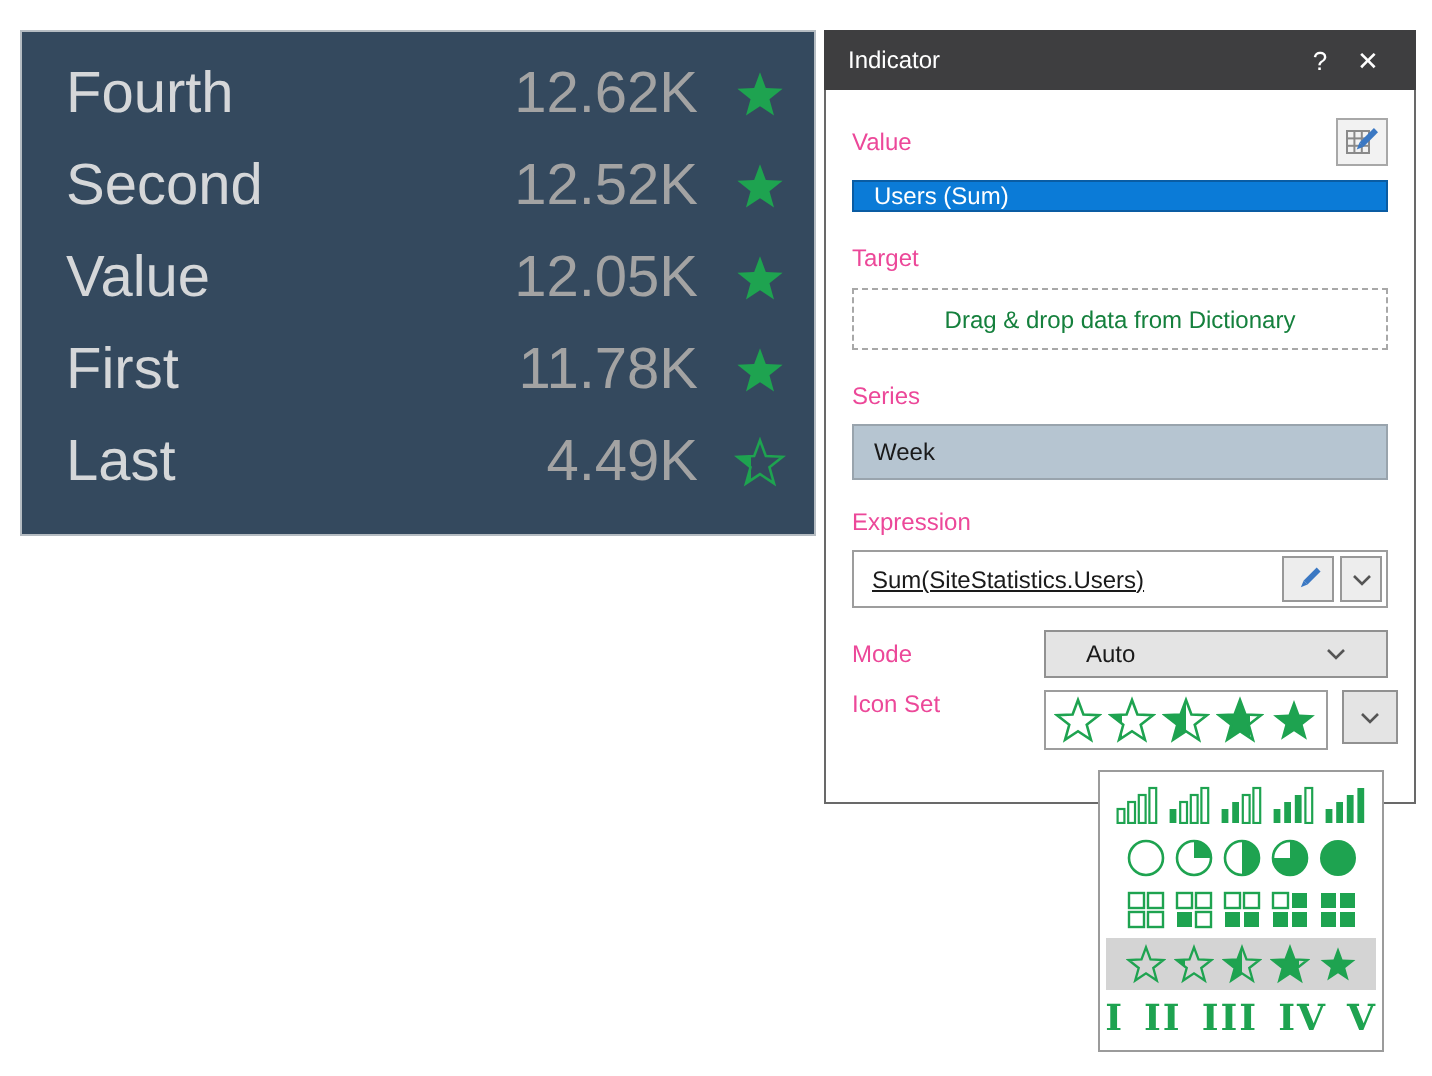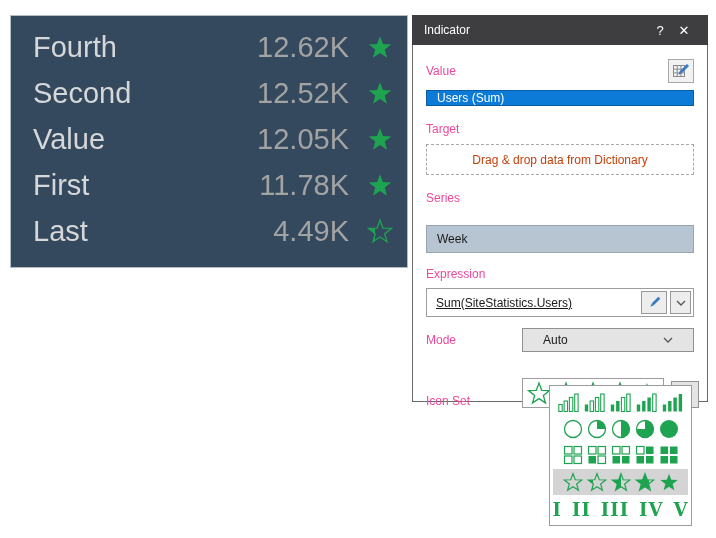--- a/index.html
+++ b/index.html
@@ -32,25 +32,25 @@
   .sec-label { color:#ec4899; font-size:12px; }
   .row-value-label { display:flex; align-items:center; justify-content:space-between; margin-top:4px; }
   .edit-btn { width:26px; height:24px; background:#f2f2f2; border:1px solid #a8a8a8; display:flex; align-items:center; justify-content:center; }
   .blue-bar {
     margin-top:7px; height:16px; background:#0b7bd7; border:1px solid #0a5ca3;
     color:#ffffff; display:flex; align-items:center; padding-left:10px;
   }
   .lbl-target { margin-top:16px; }
   .dashed-box {
     margin-top:8px; height:31px; border:1px dashed #a8a8a8;
-    display:flex; align-items:center; justify-content:center; color:#c2410c;
+    display:flex; align-items:center; justify-content:center; color:#15803d;
   }
   .lbl-series { margin-top:16px; }
   .series-bar {
-    margin-top:20px; height:28px; background:#b6c5d1; border:1px solid #99a4ad;
+    margin-top:7px; height:28px; background:#b6c5d1; border:1px solid #99a4ad;
     color:#1a1a1a; display:flex; align-items:center; padding-left:10px;
   }
   .lbl-expr { margin-top:14px; }
   .expr-box {
     margin-top:7px; height:29px; border:1px solid #9d9d9d; background:#ffffff;
     display:flex; align-items:center; padding:2px;
   }
   .expr-text { flex:1 1 auto; padding-left:7px; color:#1a1a1a;text-decoration:underline; }
   .mini-btn {
     height:23px; background:#ededed; border:1px solid #989898;
@@ -58,21 +58,21 @@
   }
   .mini-btn.pencil { width:26px; }
   .mini-btn.chev { width:21px; }
   .mode-row { display:flex; align-items:center; margin-top:11px; }
   .mode-row .sec-label, .iconset-row .sec-label { width:96px; flex:0 0 96px; }
   .combo {
     flex:1 1 auto; height:24px; background:#e4e4e4; border:1px solid #919191;
     display:flex; align-items:center; padding:0 20px; color:#1a1a1a;
   }
   .combo .combo-text { flex:1 1 auto; }
-  .iconset-row { display:flex; align-items:flex-end; margin-top:26px; }
+  .iconset-row { display:flex; align-items:flex-start; margin-top:6px; }
   .stars-box {
     flex:1 1 auto; height:30px; background:#ffffff; border:1px solid #9d9d9d;
     display:flex; align-items:center; padding:0 4px; gap:3px;
   }
   .drop-btn {
     flex:0 0 28px; width:28px; height:27px; margin-left:7px;
     background:#e4e4e4; border:1px solid #919191;
     display:flex; align-items:center; justify-content:center;
   }
 

